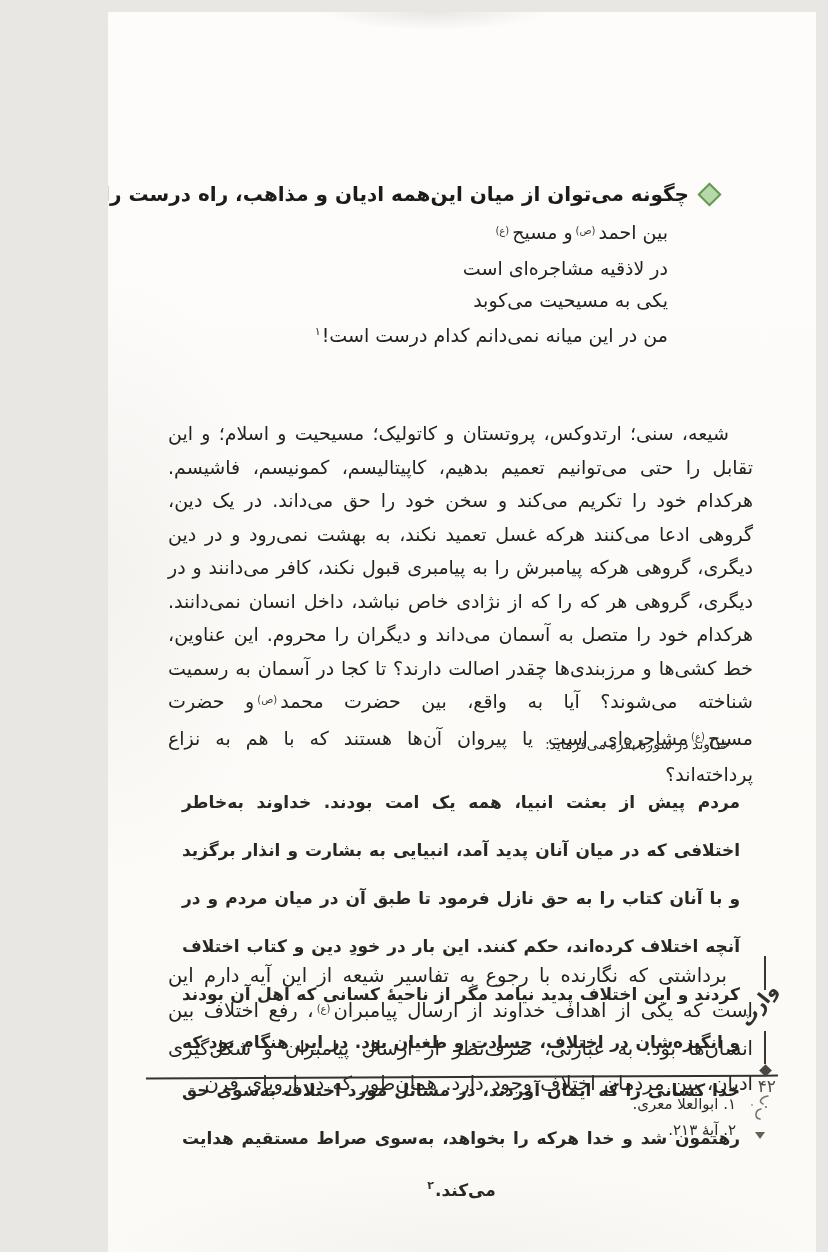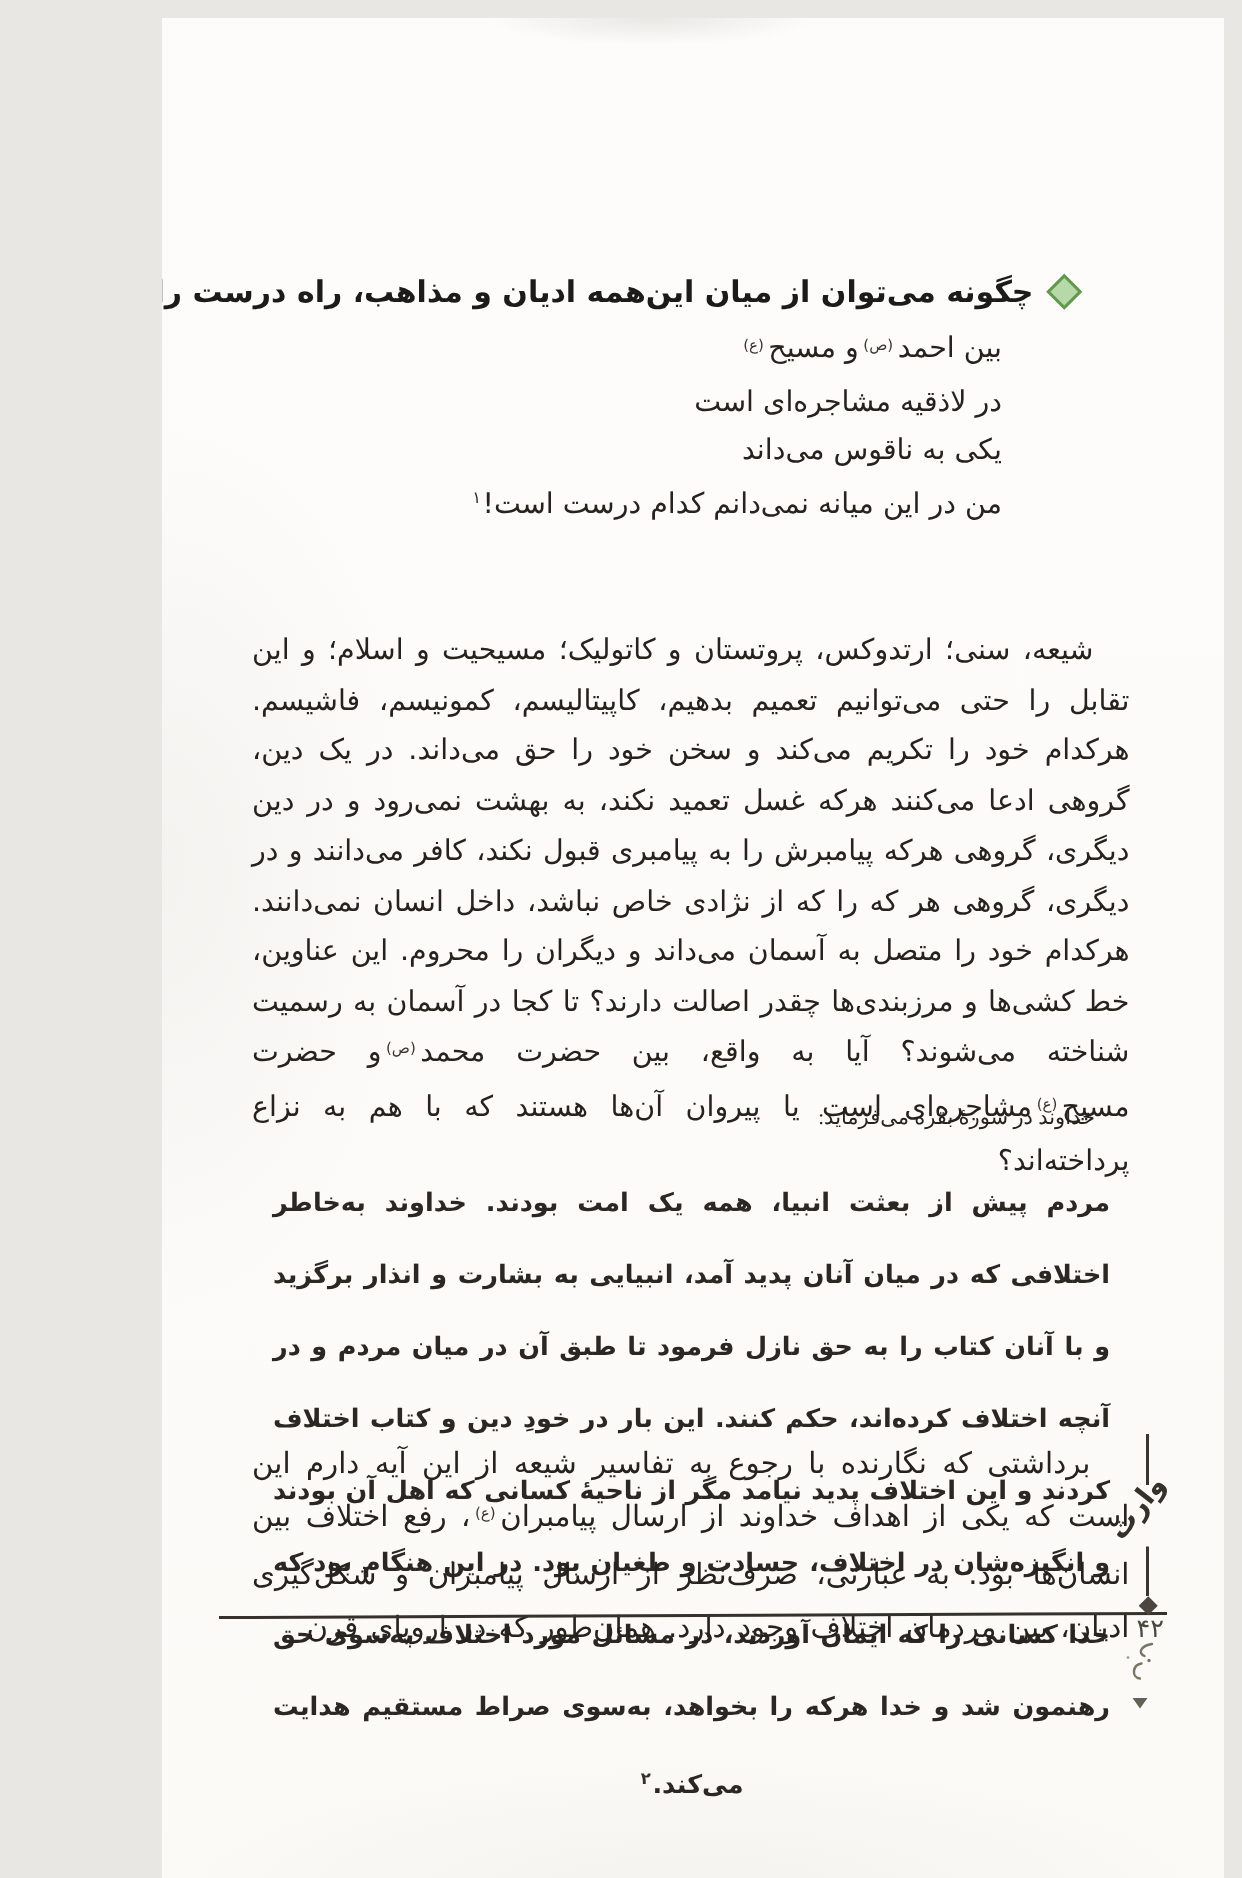--- a/index.html
+++ b/index.html
@@ -113,33 +113,37 @@
 <div class="page">
 
   <div class="heading">
     <span class="diamond-bullet"></span>
     <span>چگونه می‌توان از میان این‌همه ادیان و مذاهب، راه درست را برگزید؟</span>
   </div>
 
   <div class="poem">
     <div class="poem-line"><span>بین احمد</span><span class="honorific">(ص)</span><span>و مسیح</span><span class="honorific">(ع)</span></div>
     <div class="poem-line">در لاذقیه مشاجره‌ای است</div>
-    <div class="poem-line">یکی به ناقوس می‌داند</div>
+    <div class="poem-line">یکی به مسیحیت می‌کوبد</div>
     <div class="poem-line"><span>من در این میانه نمی‌دانم کدام درست است!</span><sup class="fn">۱</sup></div>
   </div>
 
   <div class="para p1"><span>شیعه، سنی؛ ارتدوکس، پروتستان و کاتولیک؛ مسیحیت و اسلام؛ و این تقابل را حتی می‌توانیم تعمیم بدهیم، کاپیتالیسم، کمونیسم، فاشیسم. هرکدام خود را تکریم می‌کند و سخن خود را حق می‌داند. در یک دین، گروهی ادعا می‌کنند هرکه غسل تعمید نکند، به بهشت نمی‌رود و در دین دیگری، گروهی هرکه پیامبرش را به پیامبری قبول نکند، کافر می‌دانند و در دیگری، گروهی هر که را که از نژادی خاص نباشد، داخل انسان نمی‌دانند. هرکدام خود را متصل به آسمان می‌داند و دیگران را محروم. این عناوین، خط کشی‌ها و مرزبندی‌ها چقدر اصالت دارند؟ تا کجا در آسمان به رسمیت شناخته می‌شوند؟ آیا به واقع، بین حضرت محمد</span><span class="honorific">(ص)</span><span>و حضرت مسیح</span><span class="honorific">(ع)</span><span>مشاجره‌ای است یا پیروان آن‌ها هستند که با هم به نزاع پرداخته‌اند؟</span></div>
 
   <div class="quote-intro">خداوند در سورهٔ بقره می‌فرماید:</div>
 
   <div class="quote"><span>مردم پیش از بعثت انبیا، همه یک امت بودند. خداوند به‌خاطر اختلافی که در میان آنان پدید آمد، انبیایی به بشارت و انذار برگزید و با آنان کتاب را به حق نازل فرمود تا طبق آن در میان مردم و در آنچه اختلاف کرده‌اند، حکم کنند. این بار در خودِ دین و کتاب اختلاف کردند و این اختلاف پدید نیامد مگر از ناحیهٔ کسانی که اهل آن بودند و انگیزه‌شان در اختلاف، حسادت و طغیان بود. در این هنگام بود که خدا کسانی را که ایمان آوردند، در مسائل مورد اختلاف به‌سوی حق رهنمون شد و خدا هرکه را بخواهد، به‌سوی صراط مستقیم هدایت می‌کند.</span><sup class="fn">۲</sup></div>
 
   <div class="para p2"><span>برداشتی که نگارنده با رجوع به تفاسیر شیعه از این آیه دارم این است که یکی از اهداف خداوند از ارسال پیامبران</span><span class="honorific">(ع)</span><span>، رفع اختلاف بین انسان‌ها بود. به عبارتی، صرف‌نظر از ارسال پیامبران و شکل‌گیری ادیان، بین مردمان اختلاف وجود دارد. همان‌طور که در اروپای قرن</span></div>
 
   <div class="fn-rule"></div>
+  <div class="footnotes">
+    <div>۱. ابوالعلا معری.</div>
+    <div>۲. آیهٔ ۲۱۳.</div>
+  </div>
 
   <div class="tick tick-top"></div>
   <div class="brand-title">وارث</div>
   <div class="tick tick-bottom"></div>
   <div class="diamond-dark"></div>
   <svg class="margin-squiggle" width="32" height="36" viewBox="0 0 32 36">
     <path d="M22 4 C15 5, 12 10, 17 12" fill="none" stroke="#7a7466" stroke-width="1.6" stroke-linecap="round"></path>
     <path d="M15 17 C9 18, 8 26, 14 27" fill="none" stroke="#7a7466" stroke-width="1.6" stroke-linecap="round"></path>
     <circle cx="20" cy="15" r="1.1" fill="#7a7466"></circle>
     <circle cx="6" cy="13" r="0.9" fill="#9a958a"></circle>

